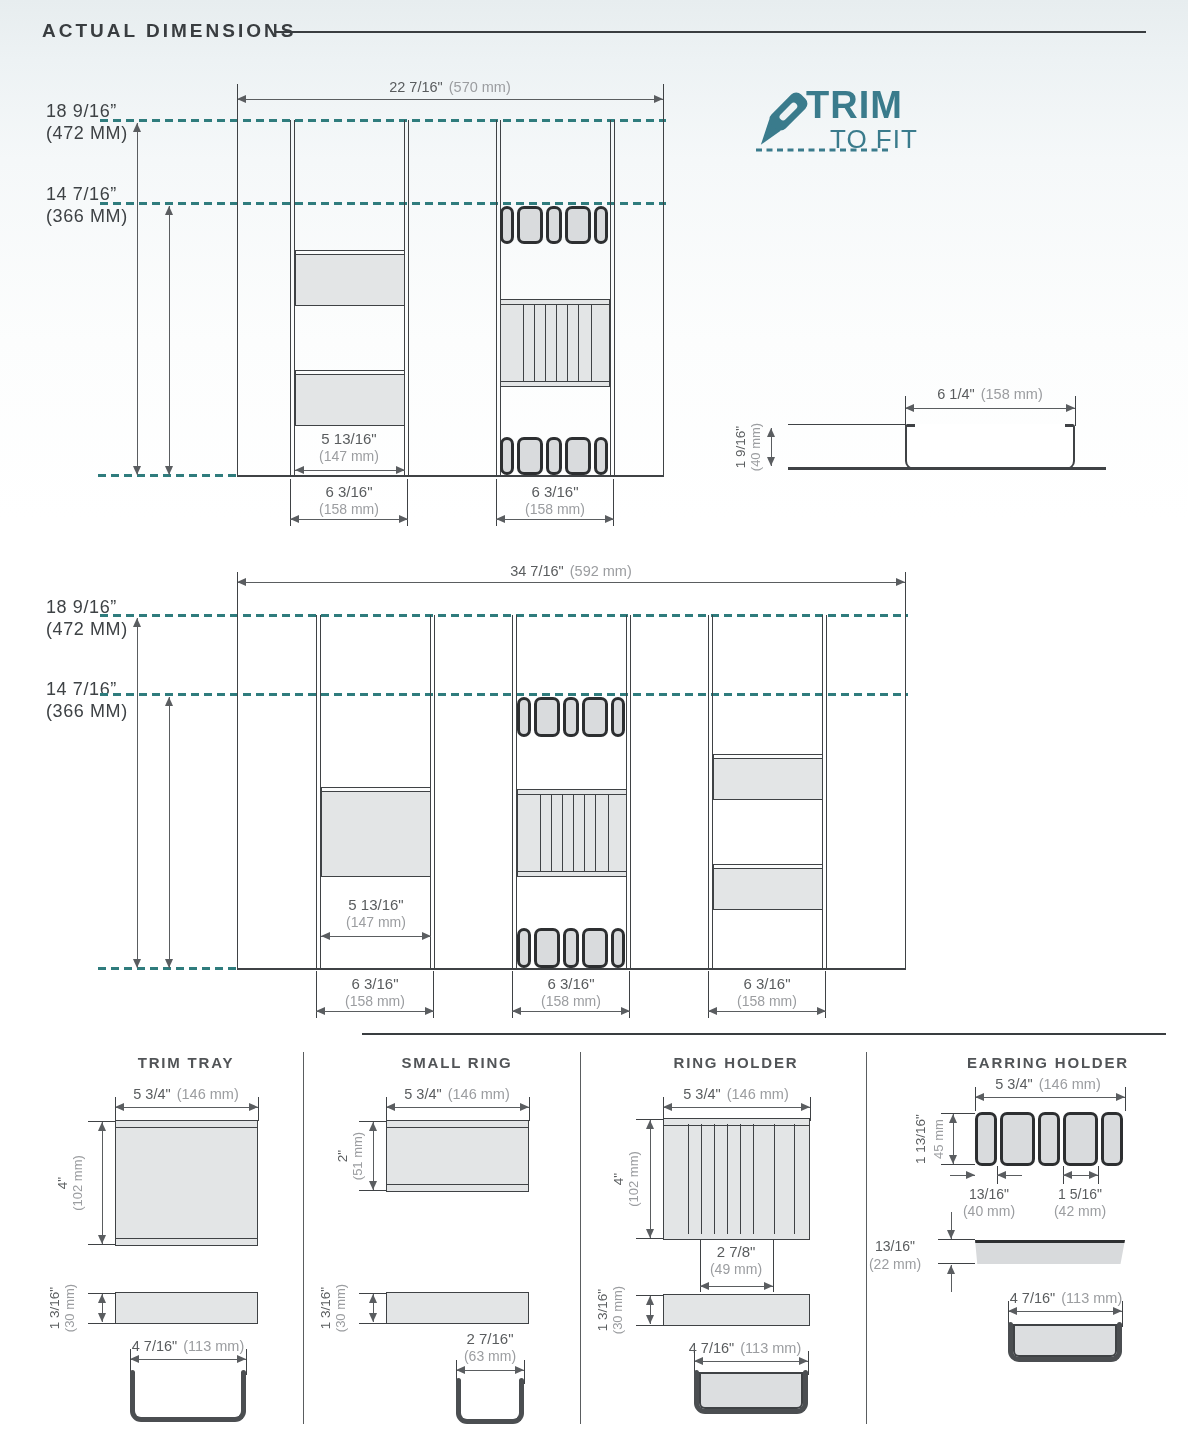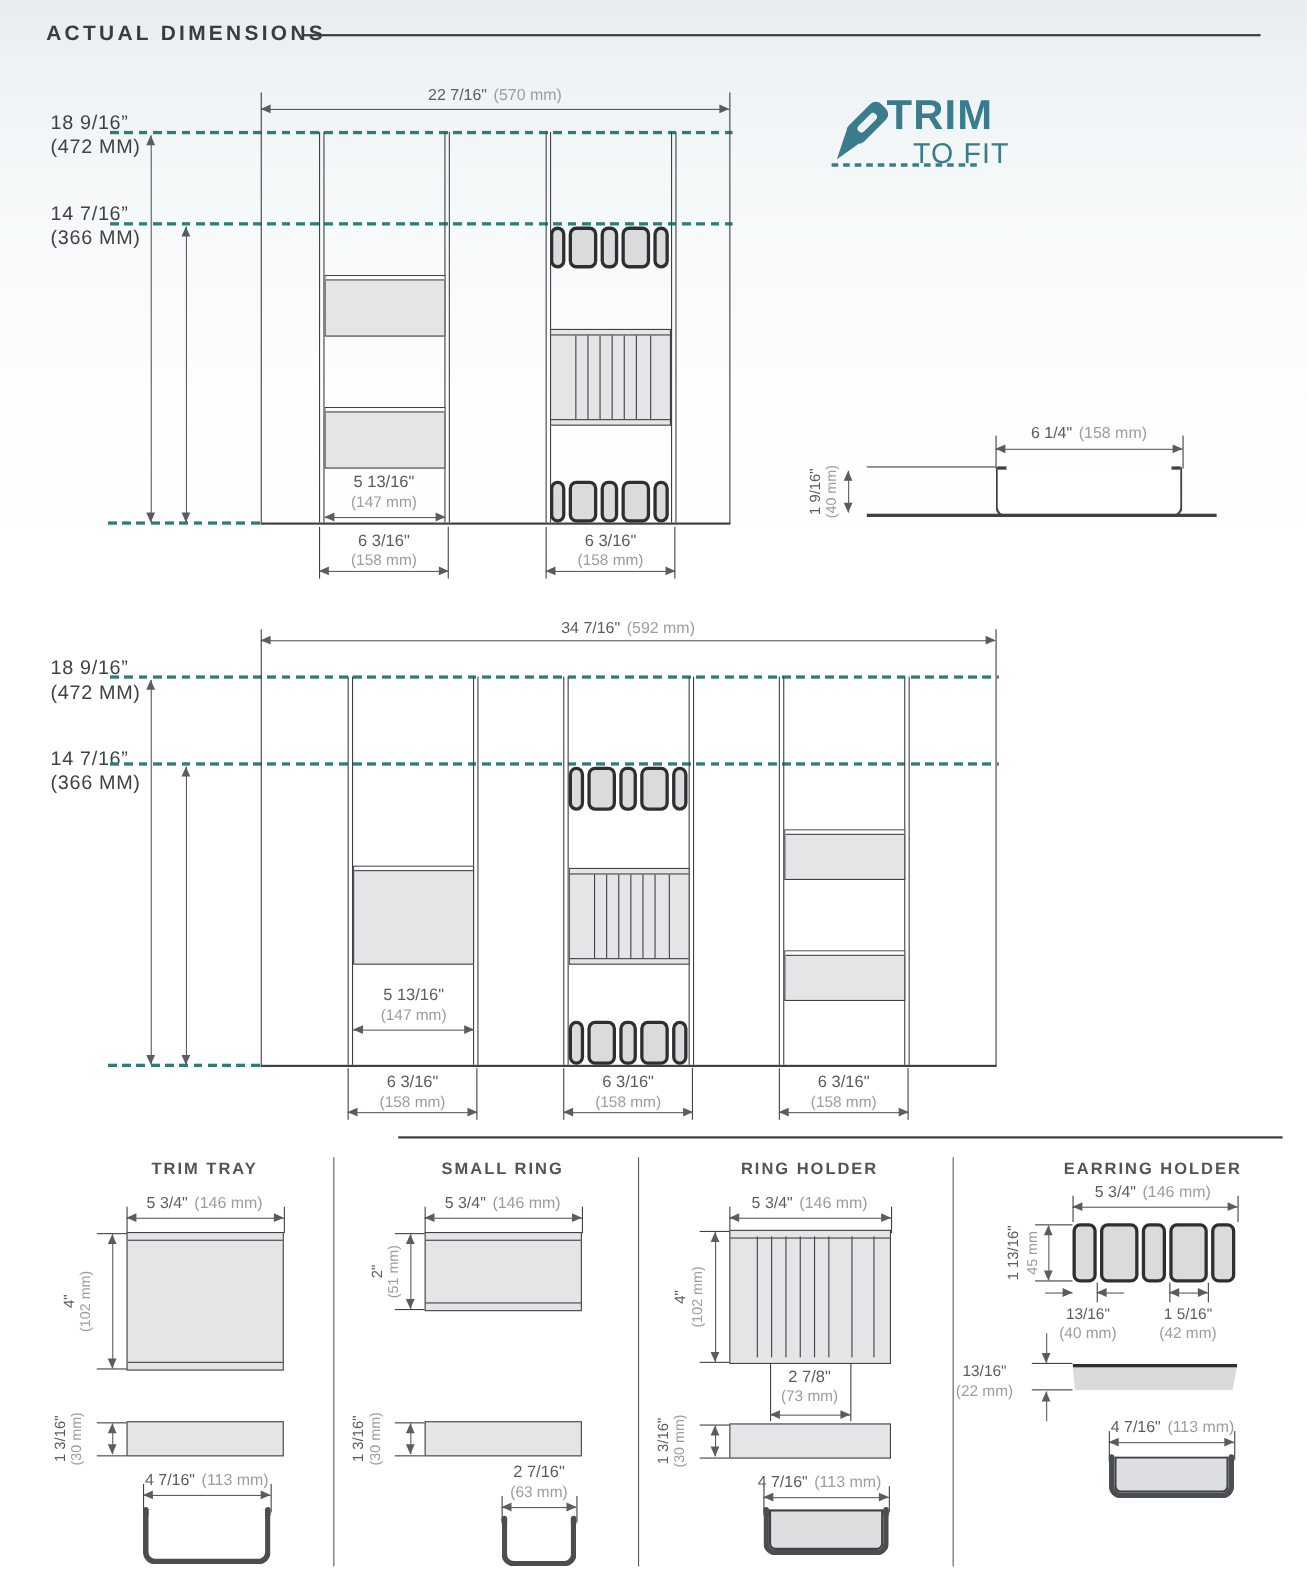--- a/index.html
+++ b/index.html
@@ -343,21 +343,21 @@
   <div class="rot" style="left:581px;top:1162px;width:90px;height:34px">
     <div class="ri">4"</div>
     <div class="rm">(102 mm)</div>
   </div>
   <div class="dimv" style="left:650px;top:1120px;height:118px"></div>
   <div class="hl" style="left:636px;top:1119px;width:27px"></div>
   <div class="hl" style="left:636px;top:1238px;width:27px"></div>
   <div class="vl" style="left:700px;top:1240px;height:52px"></div>
   <div class="vl" style="left:773px;top:1240px;height:52px"></div>
   <div class="tin" style="left:686px;top:1243px;width:100px">2 7/8"</div>
-  <div class="tmm" style="left:686px;top:1261px;width:100px">(73 mm)</div>
+  <div class="tmm" style="left:686px;top:1261px;width:100px">(49 mm)</div>
   <div class="dimh" style="left:700px;top:1286px;width:73px"></div>
   <div class="sbar" style="left:663px;top:1294px;width:147px;height:32px"></div>
   <div class="rot" style="left:565px;top:1293px;width:90px;height:34px">
     <div class="ri">1 3/16"</div>
     <div class="rm">(30 mm)</div>
   </div>
   <div class="dimv" style="left:650px;top:1296px;height:28px"></div>
   <div class="hl" style="left:636px;top:1295px;width:27px"></div>
   <div class="hl" style="left:636px;top:1325px;width:27px"></div>
   <div class="tline" style="left:645px;top:1340px;width:200px">

